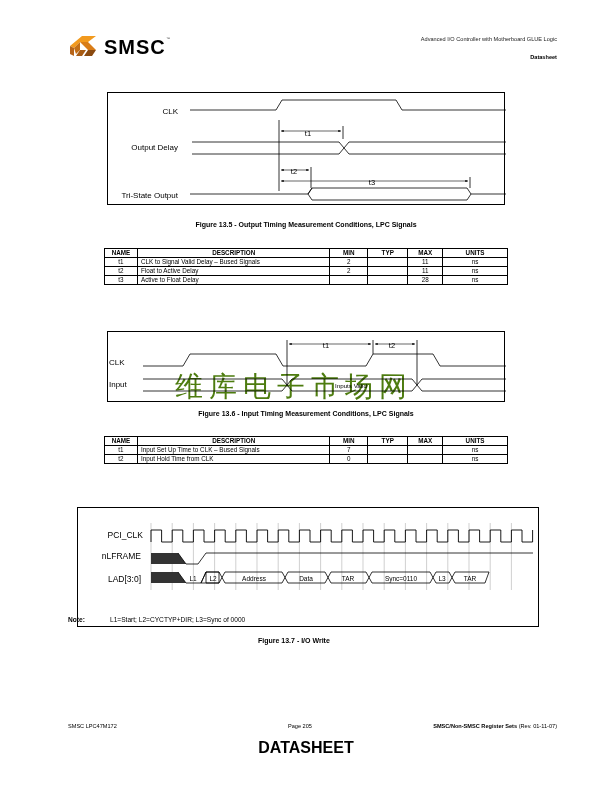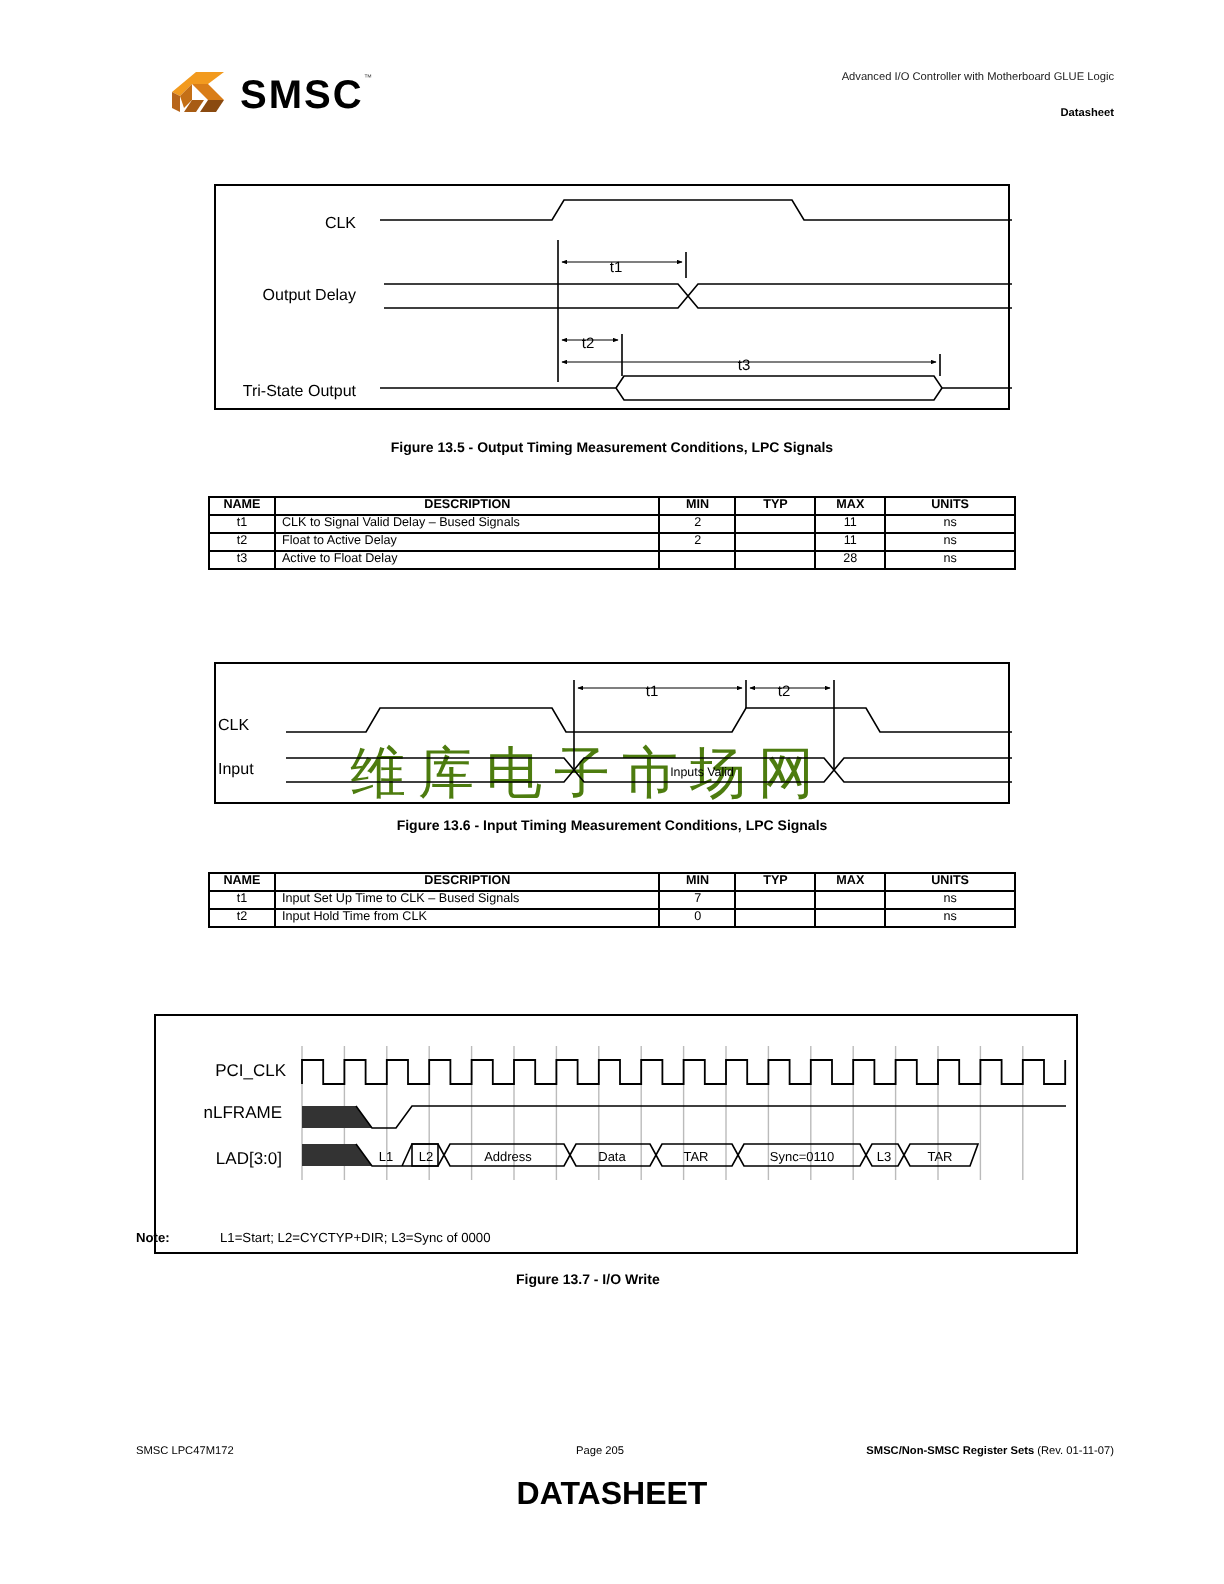--- a/index.html
+++ b/index.html
@@ -1,18 +1,18 @@
 <!DOCTYPE html>
 <html><head>
 <meta charset="utf-8">
 <style>
   * { margin:0; padding:0; box-sizing:border-box; }
   body { width:612px; height:792px; background:#fff; position:relative; font-family:"Liberation Sans", sans-serif; color:#000; overflow:hidden; }
   .abs { position:absolute; }
-  .logo { left:84px; top:28px; width:150px; height:34px; }
+  .logo { left:68px; top:28px; width:150px; height:34px; }
   .hdr-title { right:55px; top:36px; font-size:5.6px; color:#222; text-align:right; white-space:nowrap; }
   .hdr-sub { right:55px; top:54px; font-size:5.6px; font-weight:bold; text-align:right; }
   .frame { border:1px solid #000; }
   svg text { font-family:"Liberation Sans", sans-serif; }
   .caption { font-size:7px; font-weight:bold; text-align:center; white-space:nowrap; }
   table.spec { position:absolute; border-collapse:collapse; font-size:6.3px; }
   table.spec th, table.spec td { border:1px solid #000; padding:0 3px; height:9px; line-height:8px; }
   table.spec th { font-weight:bold; text-align:center; }
   table.spec td.c { text-align:center; }
   table.spec td.l { text-align:left; }

